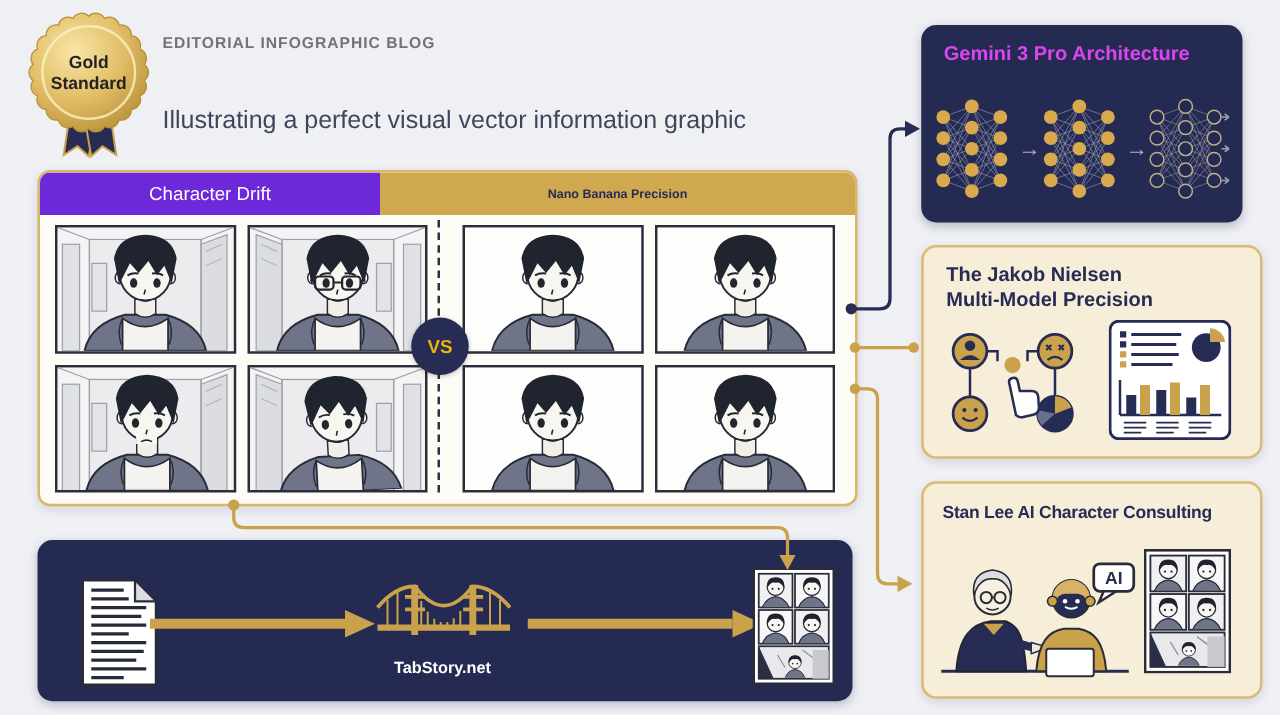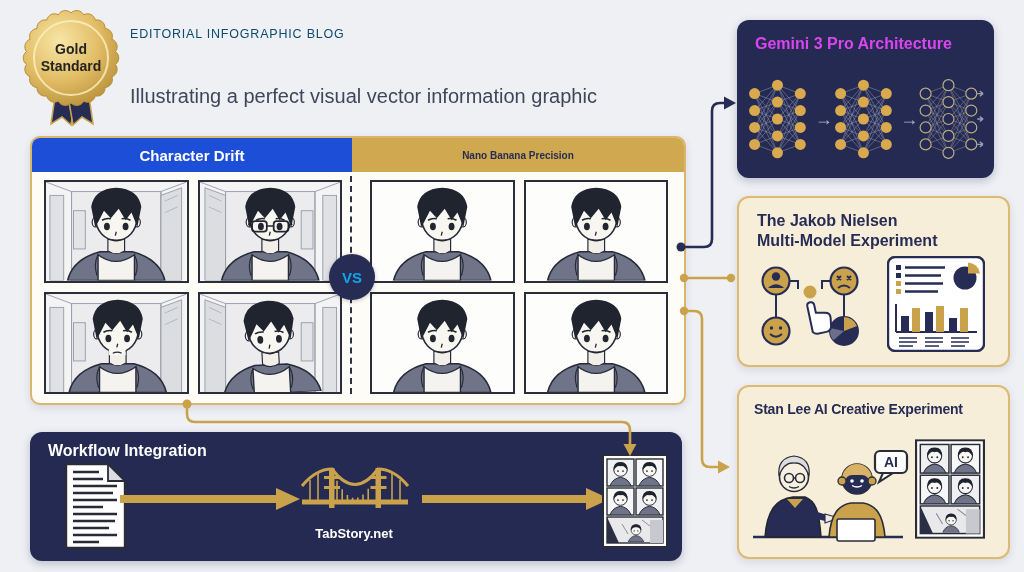--- a/index.html
+++ b/index.html
@@ -1,28 +1,28 @@
 <!DOCTYPE html>
 <html><head>
 <meta charset="utf-8">
 <style>
   html,body{margin:0;padding:0;background:#eef0f4;font-family:"Liberation Sans",sans-serif;}
   .stage{position:relative;width:1024px;height:572px;background:#eef0f4;overflow:hidden;}
   .abs{position:absolute;}
   
-  .kicker{left:130px;top:27px;font-size:12.5px;font-weight:400;letter-spacing:.8px;color:#0c4a6e;}
+  .kicker{left:130px;top:27px;font-size:12.5px;font-weight:700;letter-spacing:.8px;color:#737373;}
   .title{left:128px;top:42px;font-size:33px;font-weight:800;color:#272c55;letter-spacing:-.3px;}
   .subtitle{left:130px;top:85px;font-size:20px;color:#40465a;}
   
   .compare{left:30px;top:136px;width:652px;height:265px;background:#fefcf6;border:2px solid #d9b669;border-radius:10px;box-shadow:0 3px 8px rgba(40,45,85,.12);}
   .cmp-head{position:absolute;left:0;top:0;width:100%;height:34px;display:flex;border-radius:8px 8px 0 0;overflow:hidden;}
-  .cmp-head .hl{width:320px;background:#1d4ed8;color:#fff;display:flex;align-items:center;justify-content:center;font-weight:700;font-size:15px;}
+  .cmp-head .hl{width:272px;background:#6d28d9;color:#fff;display:flex;align-items:center;justify-content:center;font-weight:400;font-size:15px;}
   .cmp-head .hr{flex:1;background:#d0a850;color:#272c55;display:flex;align-items:center;justify-content:center;font-weight:700;font-size:10px;}
   .divider{position:absolute;left:318px;top:38px;height:218px;border-left:2px dashed #2b3044;}
-  .vs{position:absolute;left:297px;top:116px;width:46px;height:46px;border-radius:50%;background:#272c55;color:#0ea5e9;font-weight:800;font-size:15px;display:flex;align-items:center;justify-content:center;box-shadow:0 1px 4px rgba(0,0,0,.25);}
+  .vs{position:absolute;left:297px;top:116px;width:46px;height:46px;border-radius:50%;background:#272c55;color:#eab308;font-weight:800;font-size:15px;display:flex;align-items:center;justify-content:center;box-shadow:0 1px 4px rgba(0,0,0,.25);}
   .grid{position:absolute;top:42px;width:298px;height:214px;display:grid;grid-template-columns:1fr 1fr;grid-template-rows:1fr 1fr;gap:9px;}
   .grid.gl{left:12px;} .grid.gr{left:338px;}
   .cell{border:2px solid #2a2e3a;background:#fff;overflow:hidden;}
   .cell svg{display:block;width:100%;height:100%;}
   
   .gemini{left:737px;top:20px;width:257px;height:158px;background:#252a52;border-radius:12px;box-shadow:0 3px 8px rgba(40,45,85,.25);}
   .gemini .ptitle{position:absolute;left:18px;top:15px;color:#d946ef;font-weight:700;font-size:16px;}
   .nnrow{position:absolute;left:10px;top:46px;right:8px;bottom:6px;display:flex;align-items:center;justify-content:space-between;}
   .nn{width:72px;height:100px;} .nn svg{width:100%;height:100%;}
   .nn-arrow{color:#aeb3c9;font-size:18px;line-height:1;}
@@ -356,21 +356,21 @@
             <path d="M70,22 h7 m0,0 l-4,-3 m4,3 l-4,3" stroke="#9aa0b8" stroke-width="1.5" fill="none"></path>
             <path d="M70,52 h7 m0,0 l-4,-3 m4,3 l-4,3" stroke="#9aa0b8" stroke-width="1.5" fill="none"></path>
             <path d="M70,82 h7 m0,0 l-4,-3 m4,3 l-4,3" stroke="#9aa0b8" stroke-width="1.5" fill="none"></path>
           </svg></div>
     </div>
   </div>
 
   <div class="abs cream nielsen">
     <div class="ptitle">
       <div>The Jakob Nielsen</div>
-      <div>Multi-Model Experiment</div>
+      <div>Multi-Model Precision</div>
     </div>
     <svg class="abs" style="left:12px;top:58px" width="132" height="102" viewBox="0 0 132 102">
       <path d="M25,38 V62 M93,38 V61 M38,25 h9 v8 M80,25 h-9 v8" stroke="#272c55" stroke-width="2" fill="none"></path>
       <circle cx="59" cy="36" r="6.5" fill="#caa24c"></circle>
       <g>
           <circle cx="25" cy="25" r="13.5" fill="#caa24c" stroke="#272c55" stroke-width="2.2"></circle>
           <circle cx="25" cy="20.5" r="4.2" fill="#272c55"></circle>
           <path d="M17,32 Q25,24.5 33,32 Z" fill="#272c55"></path>
         </g>
       <g>
@@ -411,21 +411,21 @@
         <rect x="38" y="56" width="8" height="20" fill="#272c55"></rect>
         <rect x="49" y="50" width="8" height="26" fill="#caa24c"></rect>
         <rect x="62" y="62" width="8" height="14" fill="#272c55"></rect>
         <rect x="73" y="52" width="8" height="24" fill="#caa24c"></rect>
       </g>
       <path d="M12,82 h18 M12,86 h18 M12,90 h14 M38,82 h18 M38,86 h18 M38,90 h14 M64,82 h18 M64,86 h18 M64,90 h14" stroke="#272c55" stroke-width="1.4"></path>
     </svg>
   </div>
 
   <div class="abs cream stanlee">
-    <div class="ptitle">Stan Lee AI Creative Experiment</div>
+    <div class="ptitle">Stan Lee AI Character Consulting</div>
     <svg class="abs" style="left:8px;top:42px" width="164" height="122" viewBox="0 0 164 122">
       <path d="M6,108 H156" stroke="#272c55" stroke-width="2.4"></path>
       <g>
         <path d="M18,108 C20,80 30,70 46,68 L58,68 C68,72 72,80 74,108 Z" fill="#272c55" stroke="#23262e" stroke-width="1.5"></path>
         <path d="M48,76 L80,86 L78,92 L46,84 Z" fill="#272c55"></path>
         <path d="M78,85 L92,89 L78,94 Z" fill="#f3e9da" stroke="#272c55" stroke-width="1.2"></path>
         <path d="M40,70 L48,79 L56,70 Z" fill="#caa24c"></path>
         <circle cx="47" cy="48" r="14.5" fill="#f6efe2" stroke="#2a2d38" stroke-width="1.6"></circle>
         <path d="M32,47 Q30,29 47,27 Q64,29 62,47 Q57,33 47,34 Q37,33 32,47 Z" fill="#dddddd" stroke="#2a2d38" stroke-width="1.2"></path>
         <circle cx="42" cy="49" r="4.5" fill="none" stroke="#2a2d38" stroke-width="1.6"></circle>
@@ -449,21 +449,20 @@
         <path d="M136,44 L132,53 L146,44 Z" fill="#fff" stroke="#2a2d38" stroke-width="2"></path>
         <text x="144" y="38" text-anchor="middle" font-size="14" font-weight="bold" fill="#272c55">AI</text>
       </g>
     </svg>
     <svg class="abs" style="left:176px;top:52px" width="70" height="100" viewBox="0 0 66 94">
         <use href="#sym-comicpage"></use>
       </svg>
   </div>
 
   <div class="abs workflow">
-    <div class="ptitle">Workflow Integration</div>
     <svg class="abs" style="left:34px;top:30px" width="64" height="88" viewBox="0 0 64 88">
       <path d="M2,2 H44 L61,19 V86 H2 Z" fill="#fff" stroke="#2a2d38" stroke-width="2.4"></path>
       <path d="M44,2 V19 H61 Z" fill="#dadce3" stroke="#2a2d38" stroke-width="1.8"></path>
       <path d="M9,10 h26 M9,17 h30 M9,24 h44 M9,31 h40 M9,38 h44 M9,45 h30 M9,52 h44 M9,59 h42 M9,66 h36 M9,73 h44 M9,80 h26" stroke="#272b38" stroke-width="2.6"></path>
     </svg>
     <svg class="abs" style="left:90px;top:56px" width="180" height="22" viewBox="0 0 180 22">
       <rect x="0" y="7" width="156" height="8" fill="#c9a24b"></rect>
         <polygon points="156,0 180,11 156,22" fill="#c9a24b"></polygon>
     </svg>
     <svg id="bridge-svg" class="abs" style="left:270px;top:26px" width="110" height="66" viewBox="0 0 110 66">

